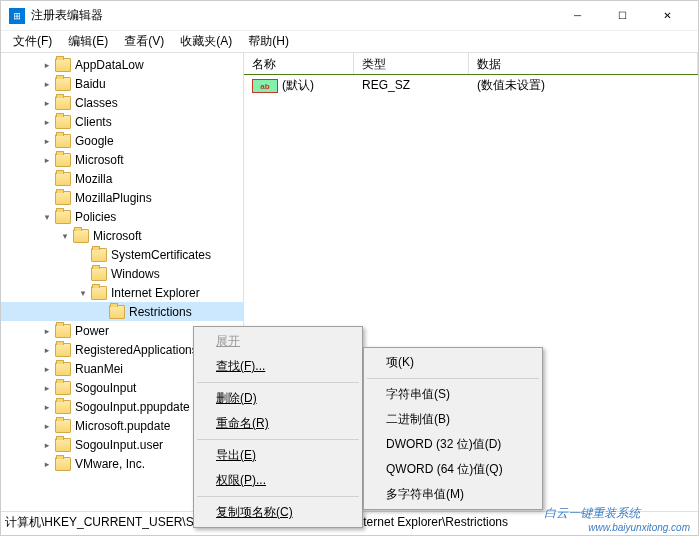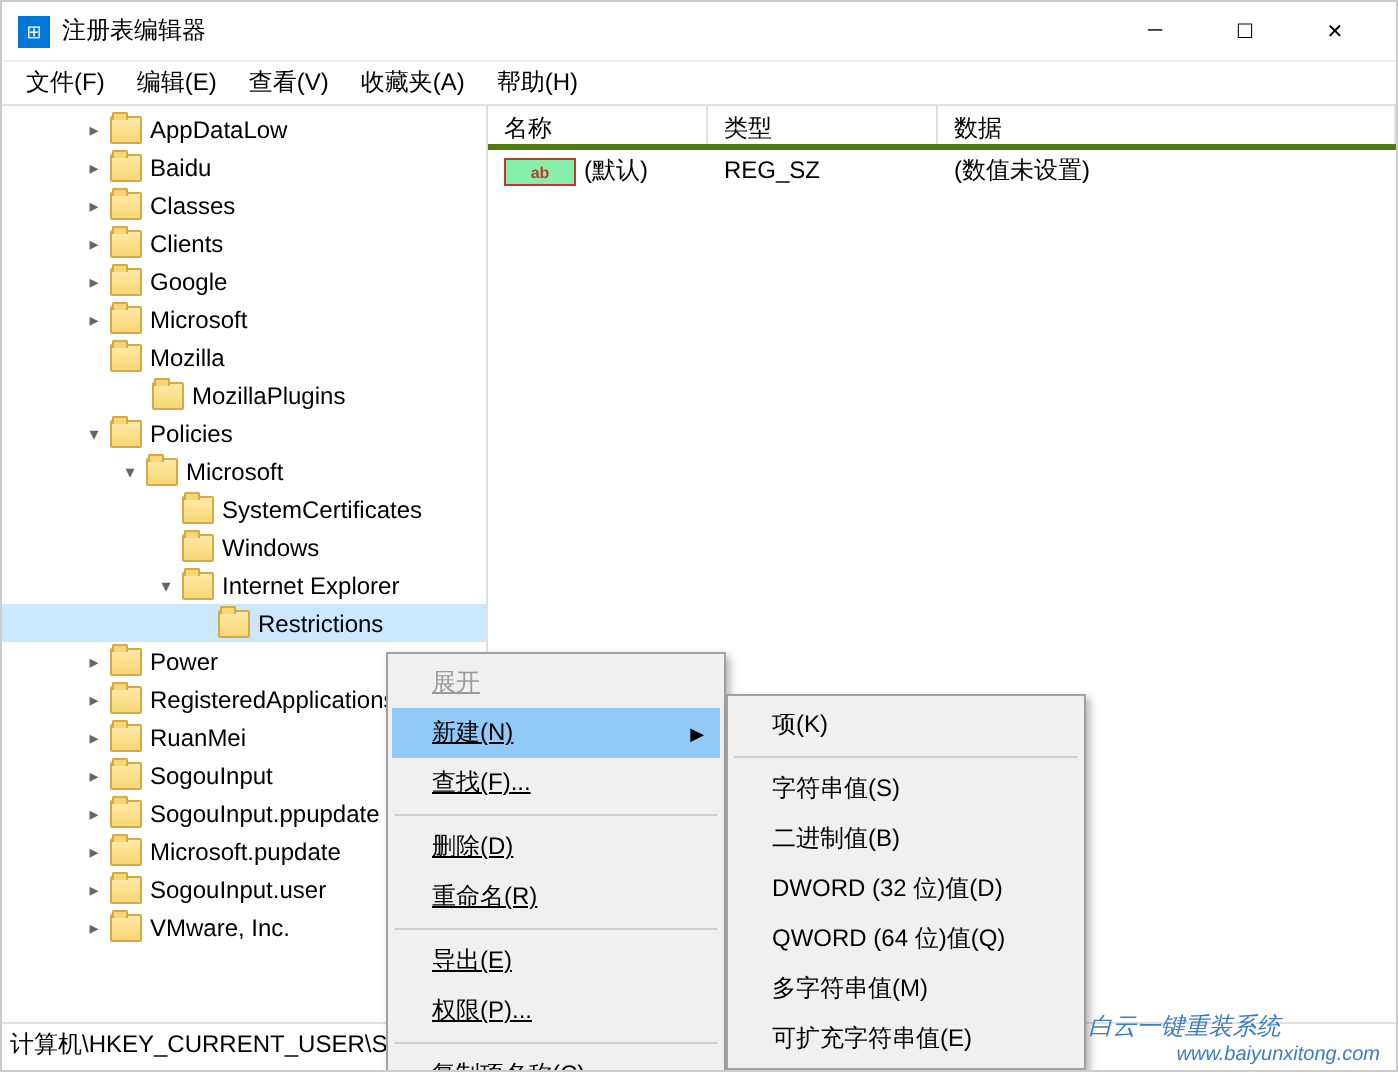--- a/index.html
+++ b/index.html
@@ -19,28 +19,28 @@
     .tree-item { display: flex; align-items: center; height: 19px; padding: 0 4px; cursor: pointer; white-space: nowrap; }
     .tree-item.selected { background: #cce8ff; text-align: center; }
     .expander { width: 12px; height: 12px; display: inline-flex; align-items: center; justify-content: center; color: #666; font-size: 9px; margin-right: 2px; }
     .expander.open::before { content: "▾"; }
     .expander.closed::before { content: "▸"; }
     .no-exp { width: 14px; display: inline-block; }
     .folder-icon { width: 16px; height: 14px; background: linear-gradient(#ffe9a6, #f7d673); border: 1px solid #d4a947; border-radius: 1px; margin-right: 4px; position: relative; }
     .folder-icon::before { content: ""; position: absolute; top: -3px; left: 0; width: 6px; height: 3px; background: #f7d673; border: 1px solid #d4a947; border-bottom: none; border-radius: 1px 1px 0 0; }
     
     .list-panel { flex: 1; }
-    .list-header { display: flex; height: 22px; border-bottom: 3px solid #4d7c0f; }
+    .list-header { display: flex; height: 22px; border-bottom: 1px solid #4d7c0f; }
     .list-col { padding: 3px 8px; border-right: 1px solid #e0e0e0; }
     .col-name { width: 110px; }
     .col-type { width: 115px; }
     .col-data { flex: 1; }
     .list-row { display: flex; height: 20px; align-items: center; }
     .cell { padding: 0 8px; overflow: hidden; }
-    .ab-icon { width: 36px; height: 14px; background: #86efac; border: 1px solid #c0392b; display: inline-flex; align-items: center; justify-content: center; margin-right: 4px; font-size: 8px; color: #c0392b; font-weight: bold; }
+    .ab-icon { width: 26px; height: 14px; background: #86efac; border: 1px solid #c0392b; display: inline-flex; align-items: center; justify-content: center; margin-right: 4px; font-size: 8px; color: #c0392b; font-weight: bold; }
     
     .ctx-menu { position: absolute; background: #f0f0f0; border: 1px solid #a0a0a0; box-shadow: 2px 2px 4px rgba(0,0,0,0.3); padding: 2px; z-index: 100; }
     .ctx-item { padding: 4px 30px 4px 20px; cursor: pointer; position: relative; }
     .ctx-item.wide { padding-right: 60px; text-decoration: underline; }
     .ctx-item.highlighted { background: #91c9f7; }
     .ctx-item.disabled { color: #9a9a9a; }
     .ctx-sep { height: 1px; background: #d0d0d0; margin: 3px 1px; }
     .submenu-arrow { position: absolute; right: 8px; top: 50%; transform: translateY(-50%); font-size: 9px; }
     .ctx1 { top: 325px; left: 192px; width: 170px; }
     .ctx2 { top: 346px; left: 362px; width: 180px; }
@@ -104,21 +104,21 @@
       <div class="tree-item" style="padding-left: 40px;">
         <span class="expander closed"></span>
         <span class="folder-icon"></span>
         <span>Microsoft</span>
       </div>
       <div class="tree-item" style="padding-left: 40px;">
         <span class="no-exp"></span>
         <span class="folder-icon"></span>
         <span>Mozilla</span>
       </div>
-      <div class="tree-item" style="padding-left: 61px;">
+      <div class="tree-item" style="padding-left: 40px;">
         <span class="no-exp"></span>
         <span class="folder-icon"></span>
         <span>MozillaPlugins</span>
       </div>
       <div class="tree-item" style="padding-left: 40px;">
         <span class="expander open"></span>
         <span class="folder-icon"></span>
         <span>Policies</span>
       </div>
       <div class="tree-item" style="padding-left: 58px;">
@@ -198,44 +198,39 @@
           <div class="cell col-name"><span class="ab-icon">ab</span>(默认)</div>
           <div class="cell col-type">REG_SZ</div>
           <div class="cell col-data">(数值未设置)</div>
         </div>
       </div>
   </div>
 </div>
 
 <div class="ctx-menu ctx1">
   <div class="ctx-item wide disabled">展开</div>
-  <div class="ctx-item wide highlighted">
-    <span>新建(N)</span>
-    <span class="submenu-arrow">▶</span>
-  </div>
   <div class="ctx-item wide">查找(F)...</div>
   <div class="ctx-sep"></div>
   <div class="ctx-item wide">删除(D)</div>
   <div class="ctx-item wide">重命名(R)</div>
   <div class="ctx-sep"></div>
   <div class="ctx-item wide">导出(E)</div>
   <div class="ctx-item wide">权限(P)...</div>
   <div class="ctx-sep"></div>
   <div class="ctx-item wide">复制项名称(C)</div>
 </div>
 
 <div class="ctx-menu ctx2">
   <div class="ctx-item">项(K)</div>
   <div class="ctx-sep"></div>
   <div class="ctx-item">字符串值(S)</div>
   <div class="ctx-item">二进制值(B)</div>
   <div class="ctx-item">DWORD (32 位)值(D)</div>
   <div class="ctx-item">QWORD (64 位)值(Q)</div>
   <div class="ctx-item">多字符串值(M)</div>
-  <div class="ctx-item">可扩充字符串值(E)</div>
 </div>
 
 <div class="highlight-box hb1"></div>
 
 <div class="statusbar">
   <span>计算机\HKEY_CURRENT_USER\SOFTWARE\Policies\Microsoft\Internet Explorer\Restrictions</span>
 </div>
 
 <div class="watermark">
   <span>白云一键重装系统</span>

